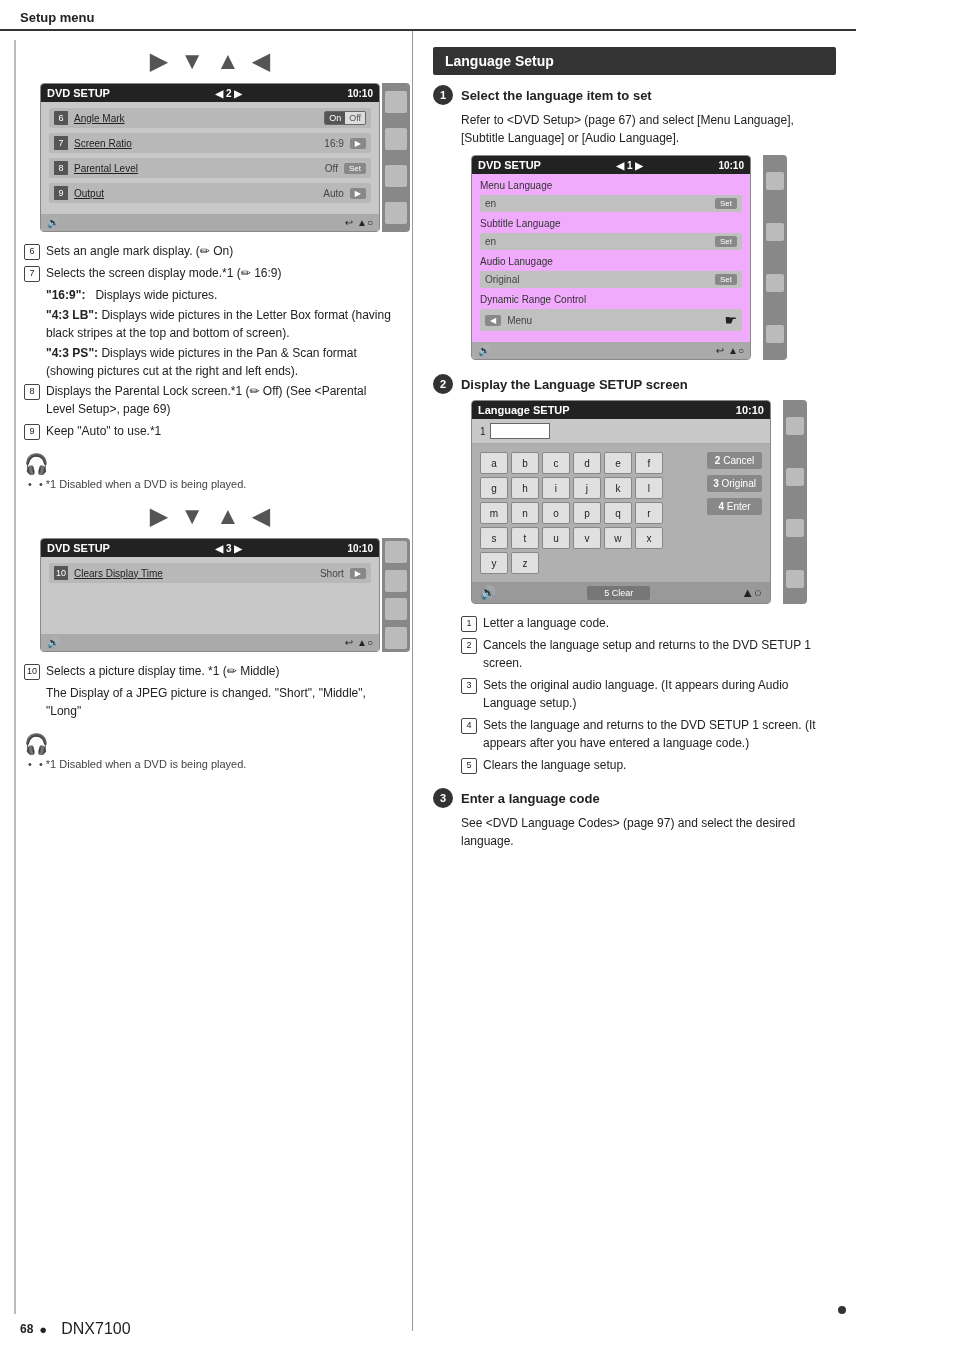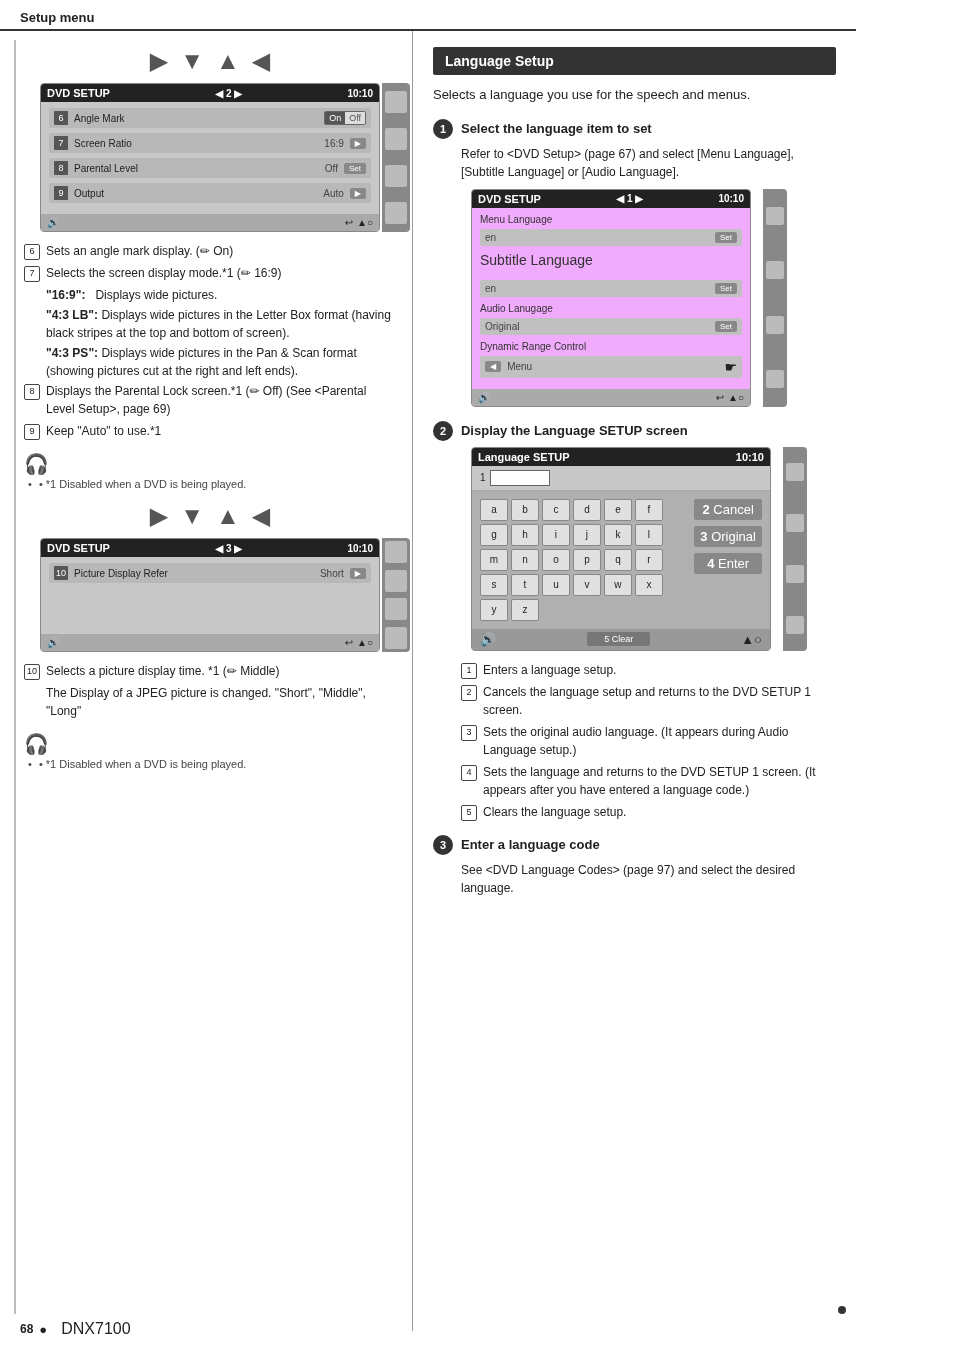--- a/index.html
+++ b/index.html
@@ -125,20 +125,21 @@
       align-items: center;
       justify-content: center;
       border-radius: 1px;
       margin-right: 6px;
       flex-shrink: 0;
     }
     .dvd-row .row-label {
       flex: 1;
       font-size: 10px;
       color: #222;
+      text-decoration: underline;
     }
     .dvd-row .row-value {
       font-size: 10px;
       color: #444;
       margin-right: 6px;
     }
     .dvd-row .row-btn {
       background: #888;
       color: #fff;
       font-size: 8px;
@@ -315,21 +316,21 @@
     }
     .lang-side-btns {
       display: flex;
       flex-direction: column;
       gap: 6px;
       margin-left: 8px;
     }
     .lang-side-btn {
       background: #888;
       color: #fff;
-      font-size: 13px;
+      font-size: 10px;
       padding: 3px 6px;
       border-radius: 2px;
       text-align: center;
       min-width: 50px;
     }
     .lang-input-row {
       background: #c8c8c8;
       padding: 4px 8px;
       font-size: 10px;
       border-bottom: 1px solid #aaa;
@@ -559,21 +560,21 @@
           <div class="dvd-screen-header">
             <span class="title">DVD SETUP</span>
             <span class="page-num">
               ◀ <span>3</span> ▶
             </span>
             <span class="time">10:10</span>
           </div>
           <div class="dvd-screen-body">
             <div class="dvd-row">
               <span class="row-num">10</span>
-              <span class="row-label">Picture Display Refer</span>
+              <span class="row-label">Clears Display Time</span>
               <span class="row-value">Short</span>
               <span class="row-btn">▶</span>
             </div>
 
             <div style="height:40px;"></div>
           </div>
           <div class="dvd-screen-footer">
             <div class="dvd-footer-icons">
               <span>🔊</span>
             </div>
@@ -609,21 +610,20 @@
       </div>
 
     </div>
 
     <div class="right-col">
 
       <div class="section-header-bar">
         <span>Language Setup</span>
       </div>
 
-      <p class="section-intro">Selects a language you use for the speech and menus.</p>
 
       <div class="step-block">
         <div class="step-title">
           <div class="step-num-badge">1</div>
           <span class="step-title-text">Select the language item to set</span>
         </div>
         <p class="step-body">Refer to &lt;DVD Setup&gt; (page 67) and select [Menu Language], [Subtitle Language] or [Audio Language].</p>
 
         <div class="dvd-screen-wrap" style="margin-left:28px; width:300px;">
           <div class="dvd-screen" style="width:280px;">
@@ -636,21 +636,21 @@
             </div>
             <div class="dvd-screen-body" style="background:#f0abfc;">
 
               <div style="margin-bottom:4px; font-size:10px; color:#333;">Menu Language</div>
               <div class="dvd-row" style="background:#c0c0c0; margin-bottom:6px;">
                 <span class="row-value">en</span>
                 <span style="flex:1;"></span>
                 <span class="row-btn">Set</span>
               </div>
 
-              <div style="margin-bottom:12px; font-size:14px; color:#333;">Subtitle Language</div>
+              <div style="margin-bottom:4px; font-size:10px; color:#333;">Subtitle Language</div>
               <div class="dvd-row" style="background:#c0c0c0; margin-bottom:6px;">
                 <span class="row-value">en</span>
                 <span style="flex:1;"></span>
                 <span class="row-btn">Set</span>
               </div>
 
               <div style="margin-bottom:4px; font-size:10px; color:#333;">Audio Lanugage</div>
               <div class="dvd-row" style="background:#c0c0c0; margin-bottom:6px;">
                 <span class="row-value">Original</span>
                 <span style="flex:1;"></span>
@@ -753,21 +753,21 @@
             <div style="width:18px;height:18px;background:#bbb;border-radius:2px;"></div>
             <div style="width:18px;height:18px;background:#bbb;border-radius:2px;"></div>
             <div style="width:18px;height:18px;background:#bbb;border-radius:2px;"></div>
             <div style="width:18px;height:18px;background:#bbb;border-radius:2px;"></div>
           </div>
         </div>
 
         <ul class="step-ann-list">
           <li>
             <span class="sq-num">1</span>
-            <span>Enters a language setup.</span>
+            <span>Letter a language code.</span>
           </li>
           <li>
             <span class="sq-num">2</span>
             <span>Cancels the language setup and returns to the DVD SETUP 1 screen.</span>
           </li>
           <li>
             <span class="sq-num">3</span>
             <span>Sets the original audio language. (It appears during Audio Language setup.)</span>
           </li>
           <li>

